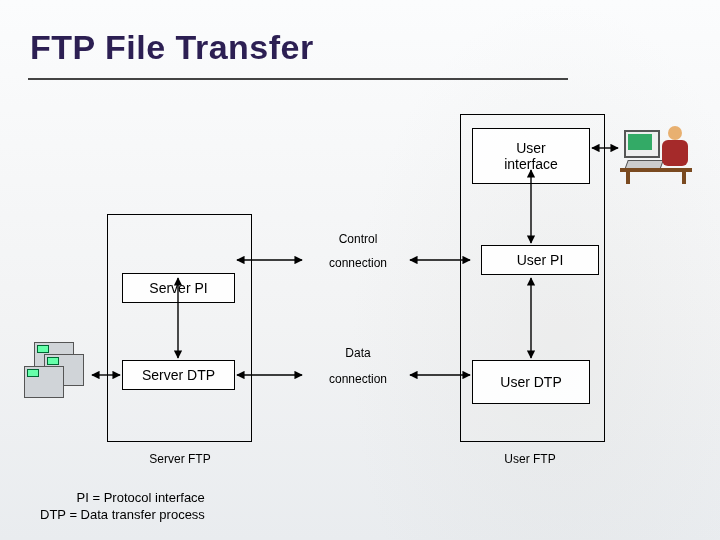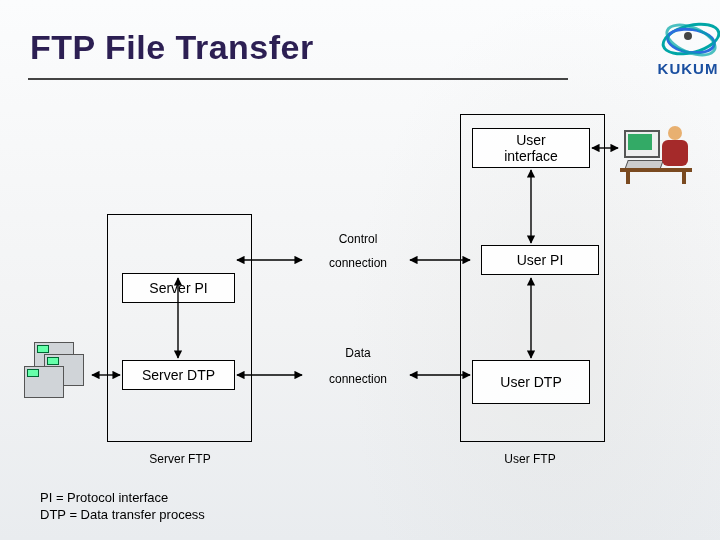--- a/index.html
+++ b/index.html
@@ -90,21 +90,21 @@
   .container-box {
     position: absolute;
     border: 1px solid #000;
     background: rgba(255,255,255,0.05);
   }
 
   
   #server-container { left: 107px; top: 214px; width: 143px; height: 226px; }
   #user-container   { left: 460px; top: 114px; width: 143px; height: 326px; }
 
-  #user-interface { left: 472px; top: 128px; width: 118px; height: 40px; }
+  #user-interface { left: 472px; top: 128px; width: 118px; height: 56px; }
   #server-pi      { left: 122px; top: 245px; width: 113px; height: 30px; margin-top: 28px; }
   #user-pi        { left: 472px; top: 245px; width: 118px; height: 30px; margin-left: 9px; }
   #server-dtp     { left: 122px; top: 360px; width: 113px; height: 30px; }
   #user-dtp       { left: 472px; top: 360px; width: 118px; height: 44px; }
 
   .plainlabel {
     position: absolute;
     font-size: 12px;
     text-align: center;
   }
@@ -115,20 +115,21 @@
 
   #lbl-server-ftp { left: 120px; top: 452px; width: 120px; }
   #lbl-user-ftp   { left: 470px; top: 452px; width: 120px; }
 
   .legend {
     position: absolute;
     left: 40px;
     top: 490px;
     font-size: 13px;
     line-height: 1.3;
+    text-align: right;
   }
 
   
   svg.arrows {
     position: absolute;
     left: 0;
     top: 0;
     width: 720px;
     height: 540px;
     pointer-events: none;
@@ -170,29 +171,20 @@
 </style>
 </head>
 <body>
 
 <div class="bg"></div>
 <div class="slide">
 
   <div class="title">FTP File Transfer</div>
   <div class="rule"></div>
 
-  <div class="logo">
-    <div class="logo-swirl">
-      <div class="ell e1"></div>
-        <div class="ell e2"></div>
-        <div class="ell e3"></div>
-        <div class="ball"></div>
-    </div>
-    <div class="logo-text">KUKUM</div>
-  </div>
 
   <div id="server-container" class="container-box"></div>
   <div id="user-container" class="container-box"></div>
 
   <div id="user-interface" class="box" style="white-space:pre-line;">User
 interface</div>
   <div id="server-pi" class="box">Server PI</div>
   <div id="user-pi" class="box">User PI</div>
   <div id="server-dtp" class="box">Server DTP</div>
   <div id="user-dtp" class="box">User DTP</div>

